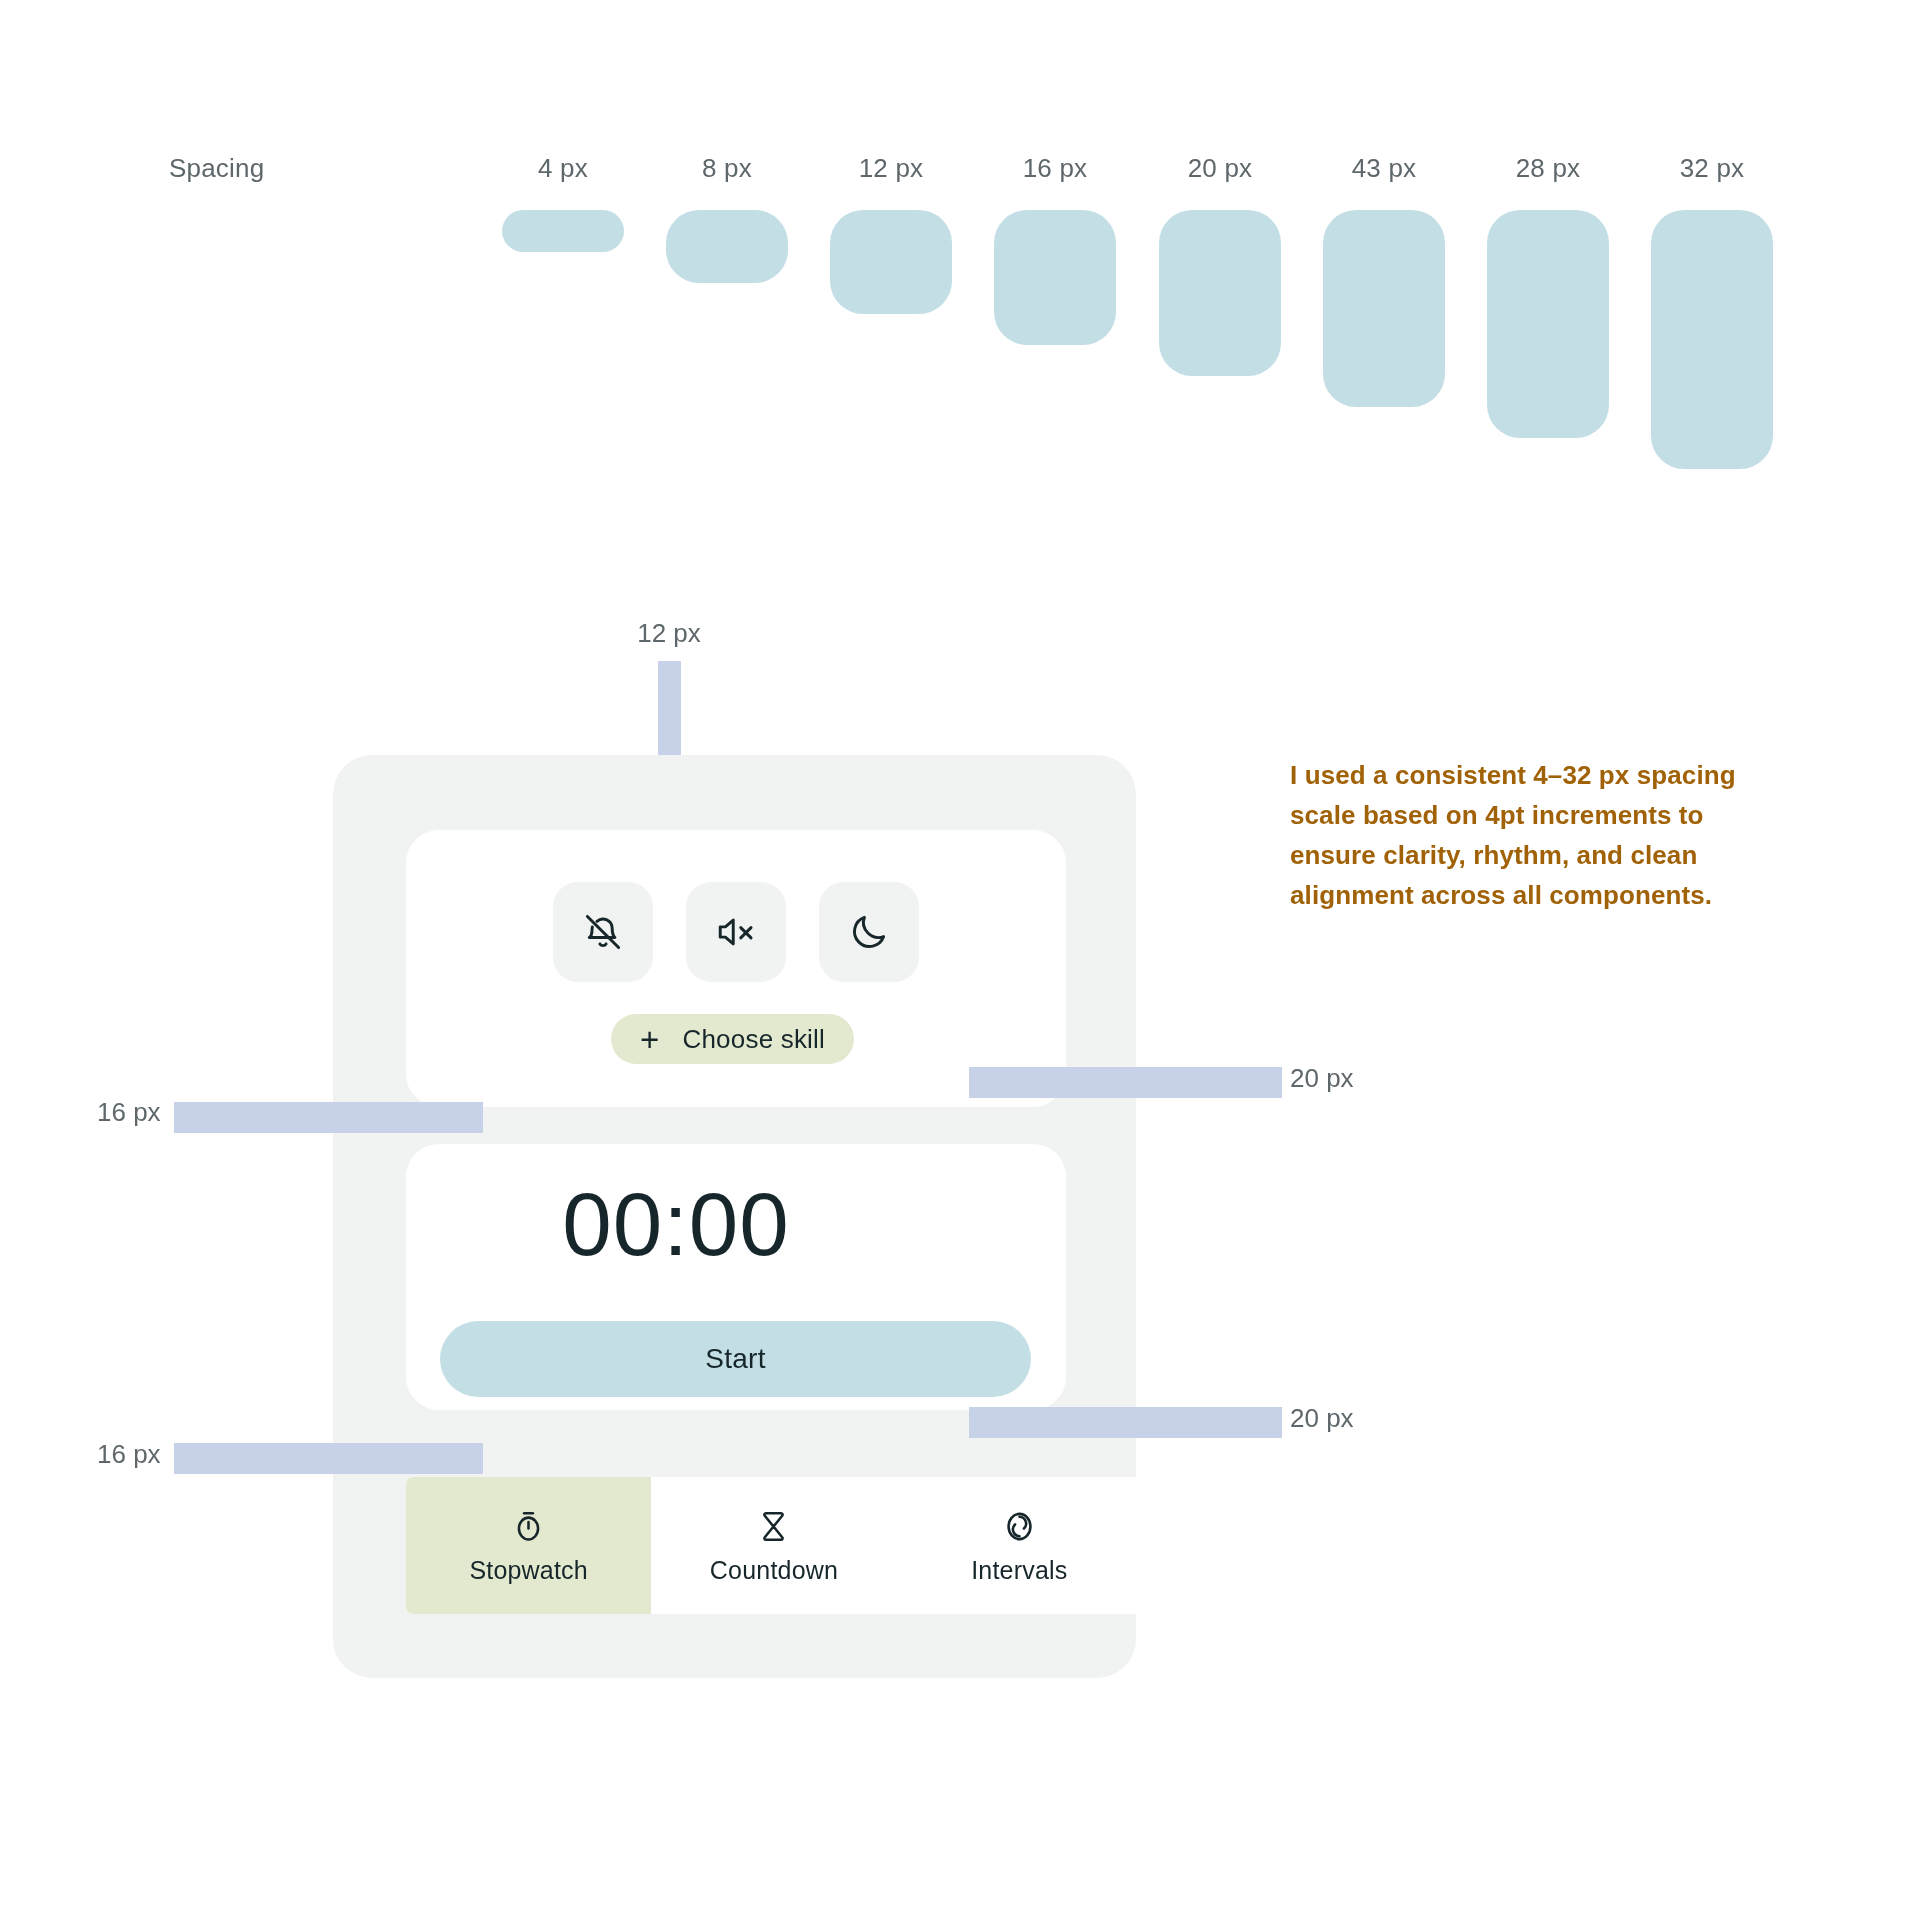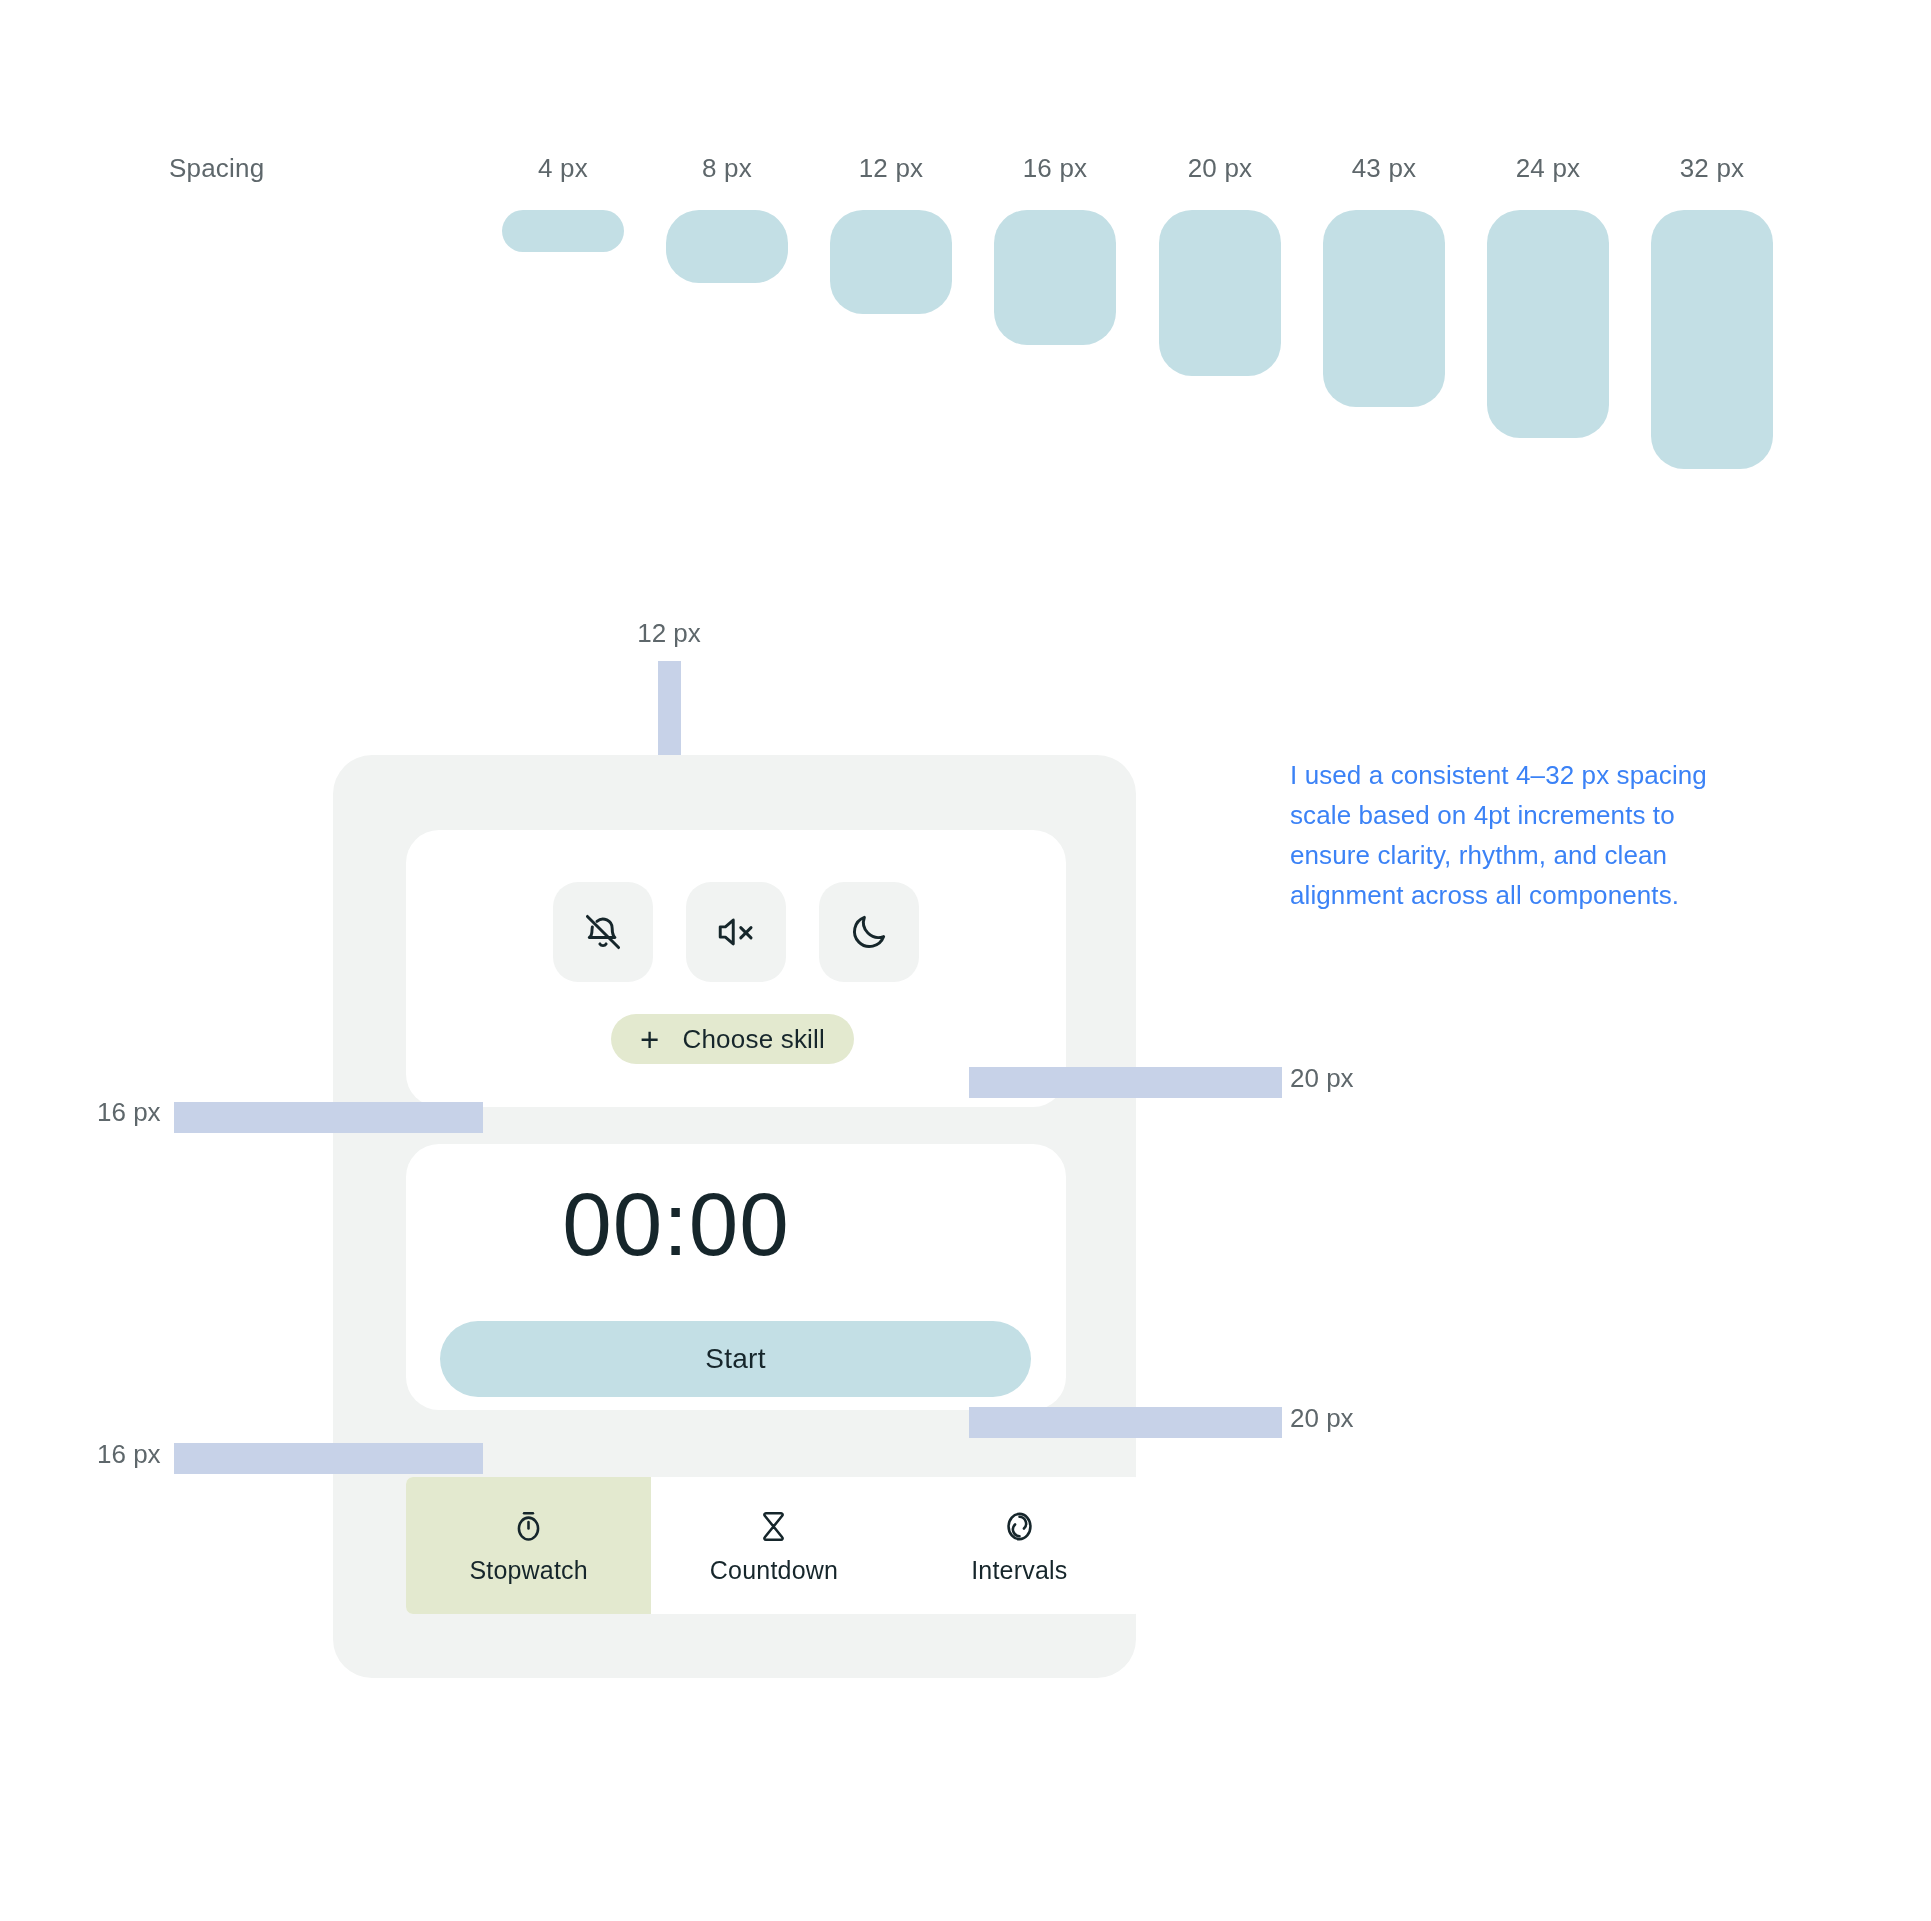--- a/index.html
+++ b/index.html
@@ -222,22 +222,23 @@
   .tab-item svg { display: block; }
 
   
   #annotation {
     position: absolute;
     left: 1290px;
     top: 755px;
     width: 454px;
     font-size: 26px;
     line-height: 40px;
-    color: #3b82f6;
+    color: #a16207;
     letter-spacing: 0.1px;
+    font-weight: bold;
   }
 </style>
 </head>
 <body>
 
 <div id="spacing-section">
   <div id="spacing-title">Spacing</div>
   <div id="swatch-row">
       <div class="swatch-col" style="left: 502px;">
         <div class="swatch-label">4 px</div>
@@ -257,21 +258,21 @@
       </div>
       <div class="swatch-col" style="left: 1159px;">
         <div class="swatch-label">20 px</div>
         <div class="swatch-box" style="height: 166px; border-radius: 33px;"></div>
       </div>
       <div class="swatch-col" style="left: 1323px;">
         <div class="swatch-label">43 px</div>
         <div class="swatch-box" style="height: 197px; border-radius: 33px;"></div>
       </div>
       <div class="swatch-col" style="left: 1487px;">
-        <div class="swatch-label">24 px</div>
+        <div class="swatch-label">28 px</div>
         <div class="swatch-box" style="height: 228px; border-radius: 33px;"></div>
       </div>
       <div class="swatch-col" style="left: 1651px;">
         <div class="swatch-label">32 px</div>
         <div class="swatch-box" style="height: 259px; border-radius: 33px;"></div>
       </div>
     </div>
 </div>
 
 <div id="mockup-section">

